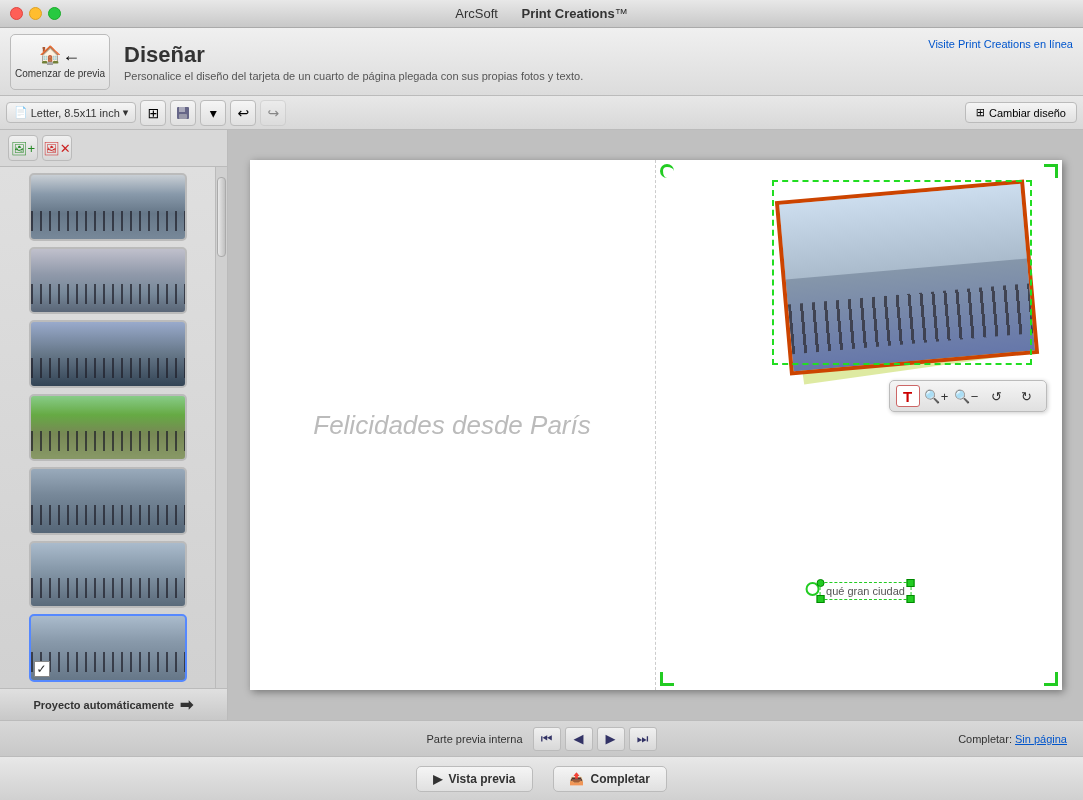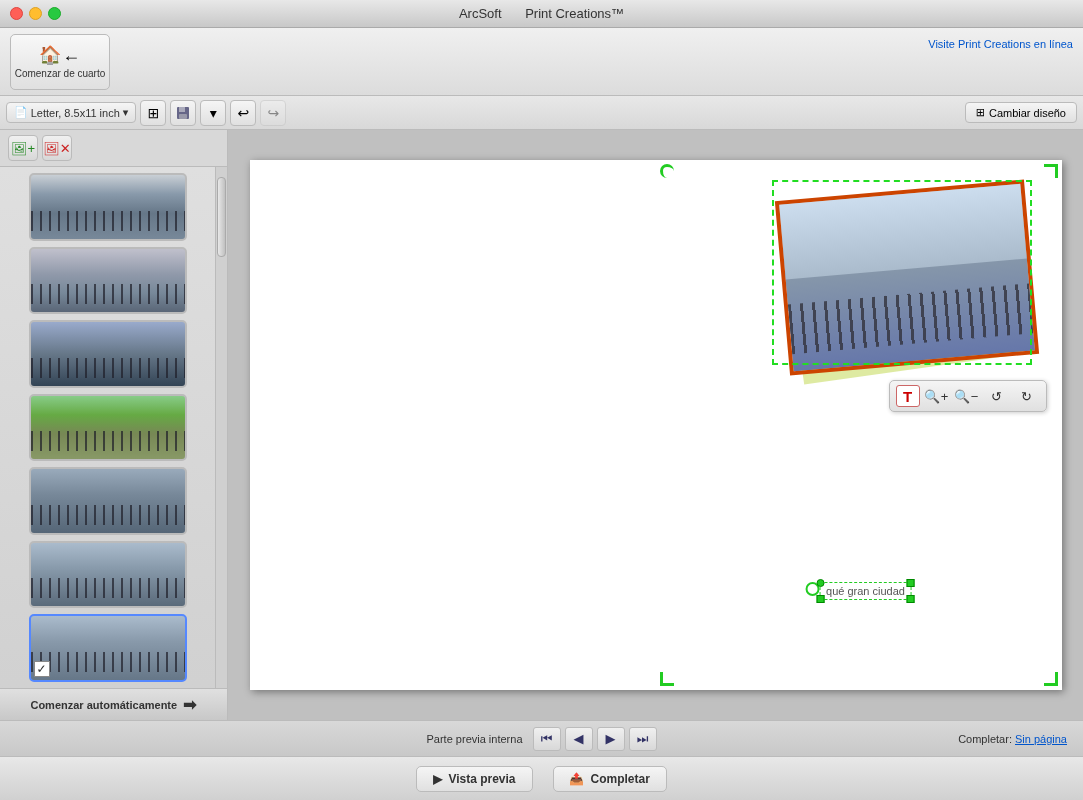--- a/index.html
+++ b/index.html
@@ -32,21 +32,21 @@
       align-items: center;
     }
     .tl { width: 13px; height: 13px; border-radius: 50%; }
     .tl-red { background: #ff5f57; border: 1px solid #e0443e; }
     .tl-yellow { background: #ffbd2e; border: 1px solid #dea123; }
     .tl-green { background: #28c941; border: 1px solid #1aab29; }
     #titlebar-text {
       font-size: 13px;
       color: #333;
     }
-    #titlebar-text span { font-weight: normal; padding-left: 20px; }
+    #titlebar-text span { font-weight: bold; padding-left: 20px; }
 
     
     #header {
       width: 100%;
       height: 68px;
       background: linear-gradient(to bottom, #f0f0f0, #dcdcdc);
       border-bottom: 1px solid #bbb;
       display: flex;
       align-items: center;
       padding: 0 10px;
@@ -560,21 +560,25 @@
     <div class="tl tl-green"></div>
   </div>
   <span id="titlebar-text">
     ArcSoft <span>Print Creations</span>™
   </span>
 </div>
 
 <div id="header">
   <div id="home-btn">
     <span class="home-icon">🏠←</span>
-    <span class="home-label">Comenzar de cuarto</span>
+    <span class="home-label">Comenzar de previa</span>
+  </div>
+  <div id="header-title-area">
+    <div id="header-title">Diseñar</div>
+    <div id="header-subtitle">Personalice el diseño del tarjeta de un cuarto de página plegada con sus propias fotos y texto.</div>
   </div>
   <a id="visit-link">Visite Print Creations en línea</a>
 </div>
 
 <div id="toolbar">
   <div class="toolbar-btn">
     <span>📄</span>
     <span>Letter, 8.5x11 inch</span>
     <span>▾</span>
   </div>
@@ -653,28 +657,31 @@
         </div>
 
       </div>
       <div id="sidebar-scrollbar">
         <div class="scrollbar-track">
           <div class="scrollbar-thumb"></div>
         </div>
       </div>
     </div>
     <div id="auto-complete-btn">
-      <span>Comenzar automáticamente</span>
+      <span>Proyecto automáticamente</span>
       <span style="font-size:16px;">➡</span>
     </div>
   </div>
 
   <div id="canvas-area">
     <div id="page-canvas">
 
+      <div id="left-half">
+        <div id="page-text">Felicidades desde París</div>
+      </div>
 
       <div id="right-half">
 
         <div class="corner-marker tl"></div>
         <div class="corner-marker tr"></div>
         <div class="corner-marker bl"></div>
         <div class="corner-marker br"></div>
 
         <div id="photo-container">
 

